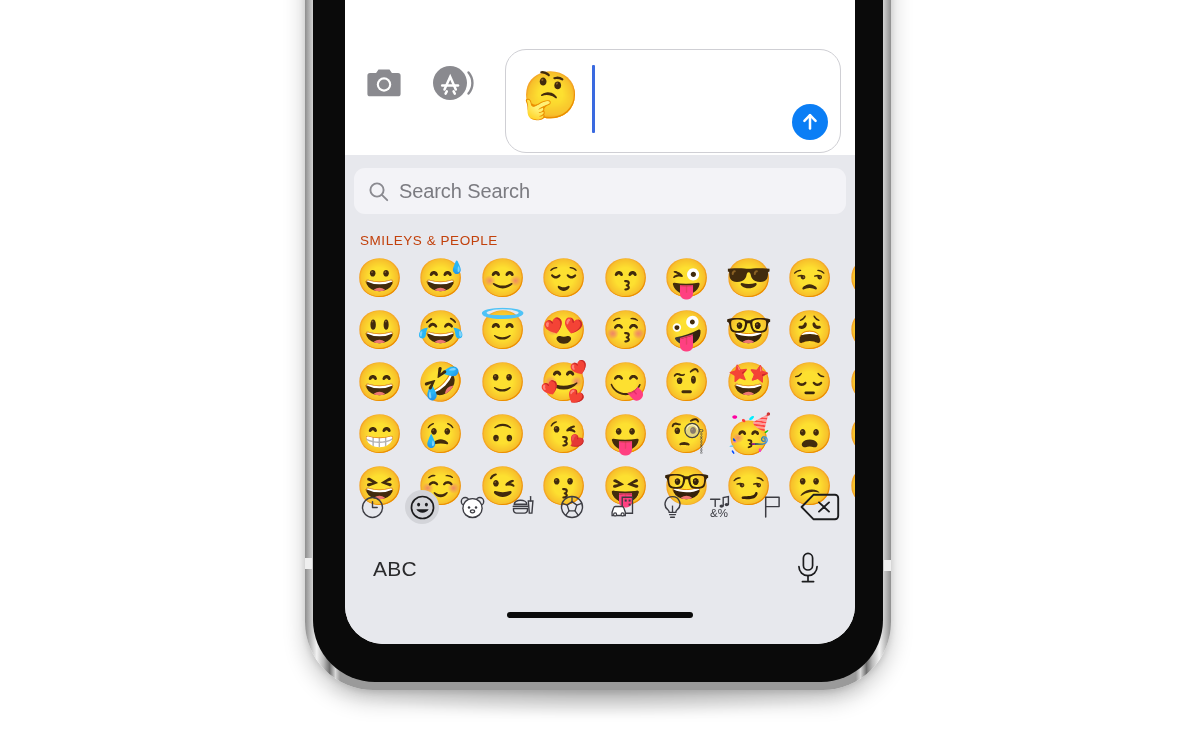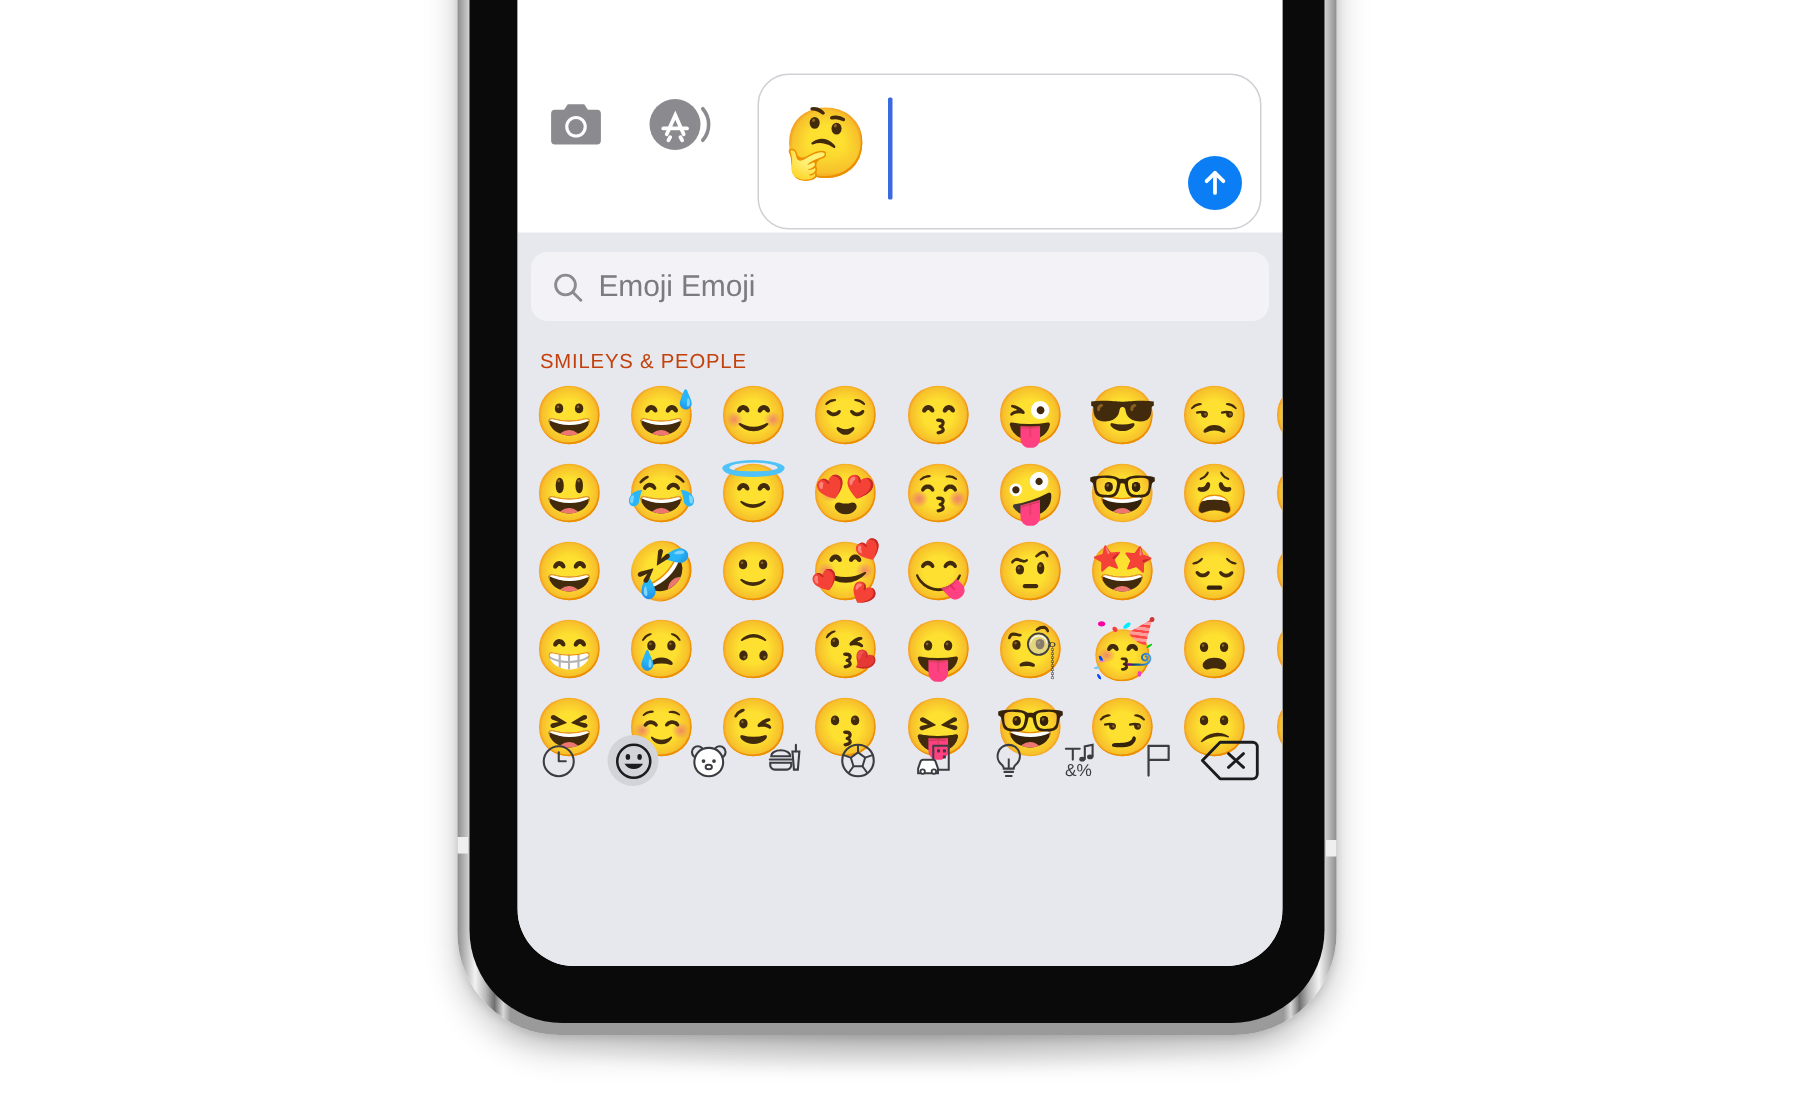--- a/index.html
+++ b/index.html
@@ -254,21 +254,21 @@
     <div class="keyboard">
 
       <div class="search-wrap">
         <div class="search-field">
           <span class="search-icon">
             <svg width="21" height="21" viewBox="0 0 21 21">
               <circle cx="9" cy="9" r="6.6" stroke="#8a8a90" stroke-width="1.9" fill="none"></circle>
               <path d="M13.9 13.9 L19.2 19.2" stroke="#8a8a90" stroke-width="1.9" stroke-linecap="round"></path>
             </svg>
           </span>
-          <span class="search-placeholder">Emoji Emoji</span>
+          <span class="search-placeholder">Search Search</span>
         </div>
       </div>
 
       <div class="section-label">SMILEYS &amp; PEOPLE</div>
 
       <div class="emoji-grid">
           <div class="emoji-row">
             <div class="emoji-cell" style="left: 11px;">😀</div>
             <div class="emoji-cell" style="left: 72.5px;">😅</div>
             <div class="emoji-cell" style="left: 134px;">😊</div>
@@ -402,16 +402,28 @@
         </div>
 
         <div class="delete-btn">
           <svg width="40" height="28" viewBox="0 0 40 28">
             <path d="M13.4 1.8 H35 a3.2 3.2 0 0 1 3.2 3.2 v18 a3.2 3.2 0 0 1-3.2 3.2 H13.4 L1.6 14 z" stroke="#1c1c1e" stroke-width="1.9" fill="none" stroke-linejoin="round"></path>
             <path d="M19 9.4 L29 18.6 M29 9.4 L19 18.6" stroke="#1c1c1e" stroke-width="1.9" stroke-linecap="round"></path>
           </svg>
         </div>
       </div>
 
+      <div class="bottom-bar">
+        <div class="abc-btn">ABC</div>
+        <div class="mic-btn">
+          <svg width="26" height="32" viewBox="0 0 26 32">
+            <rect x="8.4" y="1.4" width="9.2" height="16.6" rx="4.6" stroke="#1c1c1e" stroke-width="1.7" fill="none"></rect>
+            <path d="M3.9 14.6 a9.1 9.1 0 0 0 18.2 0" stroke="#1c1c1e" stroke-width="1.7" fill="none" stroke-linecap="round"></path>
+            <path d="M13 23.7 V29" stroke="#1c1c1e" stroke-width="1.7" stroke-linecap="round"></path>
+            <path d="M7.4 29.6 h11.2" stroke="#1c1c1e" stroke-width="1.7" stroke-linecap="round"></path>
+          </svg>
+        </div>
+        <div class="home-indicator"></div>
+      </div>
 
     </div>
   </div>
 </div>
 
 </body></html>

